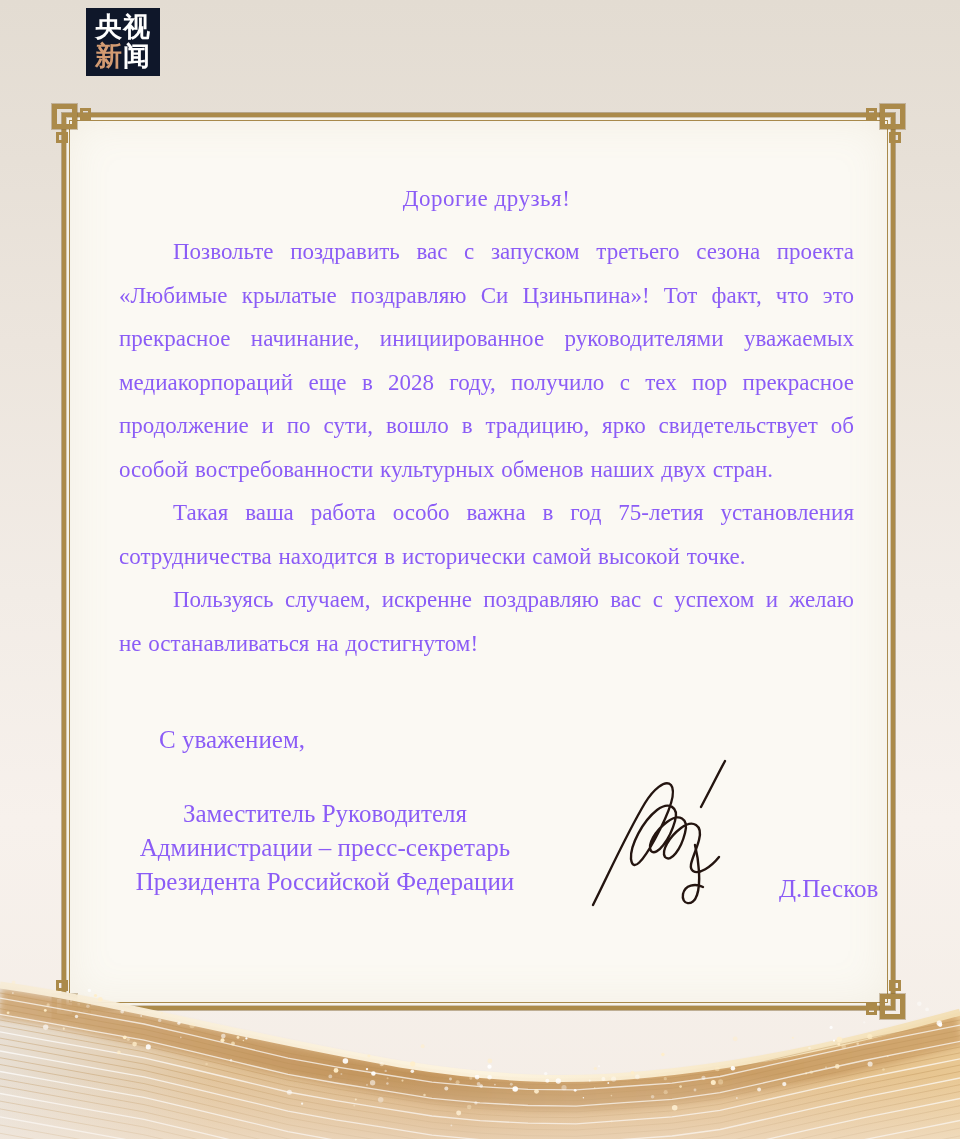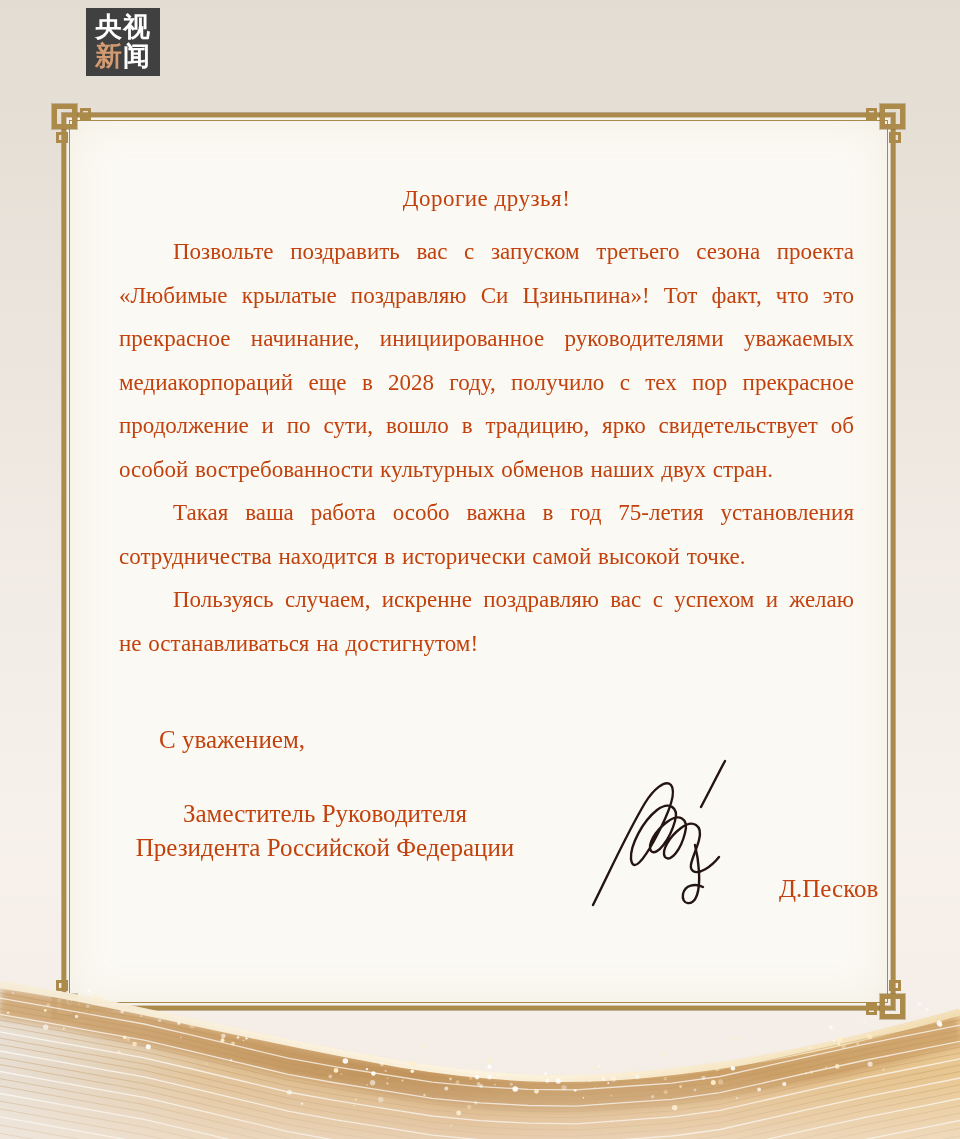--- a/index.html
+++ b/index.html
@@ -27,21 +27,21 @@
   .orn i{position:absolute;box-sizing:border-box;display:block;}
   .orn .sq{left:0;top:0;width:25px;height:25px;border:5px solid #ab8a4a;box-shadow:0 0 0 1px rgba(125,95,45,.35);}
   .orn .h1{left:28px;top:4px;width:11px;height:12px;border:3px solid #ab8a4a;}
   .orn .h2{left:4px;top:28px;width:12px;height:11px;border:3px solid #ab8a4a;}
   .orn-tl{left:-14px;top:-13px;}
   .orn-tr{right:-14px;top:-13px;transform:scaleX(-1);}
   .orn-bl{left:-14px;bottom:-13px;transform:scaleY(-1);}
   .orn-br{right:-14px;bottom:-13px;transform:scale(-1,-1);}
 
   
-  .letter-body{position:absolute;inset:8px;padding:52px 29px 0 45px;color:#c2410c;}
+  .letter-body{position:absolute;inset:8px;padding:52px 29px 0 45px;color:#8b5cf6;}
   .greeting{text-align:center;font-size:23px;line-height:44px;letter-spacing:.5px;}
   .lines{margin-top:9px;}
   .line{font-size:23px;line-height:43.5px;text-align:justify;text-align-last:justify;
         word-spacing:1px;white-space:nowrap0;}
   .line.indent{padding-left:54px;}
   .line.endline{text-align-last:left;}
   .closing{margin-top:53px;margin-left:40px;font-size:25px;line-height:43px;}
   .sig-area{position:relative;margin-top:36px;height:200px;}
   .sig-block{position:absolute;left:0;top:0;width:412px;text-align:center;
              font-size:25px;line-height:34px;}
@@ -49,21 +49,21 @@
   .sig-name{position:absolute;left:660px;top:58px;font-size:25px;line-height:34px;margin-top:17px;}
 
   
   .wave{position:absolute;left:0;bottom:0;width:960px;height:185px;z-index:5;}
 </style>
 </head>
 <body>
 
 <div id="stage">
 
-  <div class="logo" style="background: #404040;">
+  <div class="logo" style="background: #0f172a;">
     <div class="row"><span>央视</span></div>
     <div class="row"><span class="accent" id="logo-accent" style="color: rgb(211, 155, 114);">新</span><span>闻</span></div>
   </div>
 
   <div class="frame">
     <div class="frame-inner"></div>
 
     <div class="orn orn-tl">
         <i class="sq"></i>
         <i class="h1"></i>
@@ -97,20 +97,21 @@
           <div class="line indent">Такая ваша работа особо важна в год 75-летия установления</div>
           <div class="line endline">сотрудничества находится в исторически самой высокой точке.</div>
           <div class="line indent">Пользуясь случаем, искренне поздравляю вас с успехом и желаю</div>
           <div class="line endline">не останавливаться на достигнутом!</div>
         </div>
       <div class="closing">С уважением,</div>
 
       <div class="sig-area">
         <div class="sig-block">
             <div>Заместитель Руководителя</div>
+            <div>Администрации – пресс-секретарь</div>
             <div>Президента Российской Федерации</div>
           </div>
         <svg class="sig-svg" viewBox="0 0 178 162">
           <g fill="none" stroke="#241510" stroke-width="2.4" stroke-linecap="round">
             <path d="M138,6 C132,17 123,35 114,52"></path>
             <path d="M6,150 C22,118 40,78 58,48 C66,35 78,24 84,30 C90,37 82,58 68,84 C56,106 46,118 44,104 C43,90 56,66 70,55 C82,46 92,52 88,66 C83,84 70,102 64,96 C60,90 68,76 80,67 C92,58 102,63 98,78 C94,94 84,108 78,102 C74,96 82,82 94,73 C106,64 116,70 112,85 C108,100 100,112 106,116 C112,120 124,112 132,102"></path>
             <path d="M108,90 C112,106 114,128 110,140 C106,152 94,150 96,139 C98,130 108,128 116,132"></path>
           </g>
         </svg>
         <div class="sig-name">Д.Песков</div>

